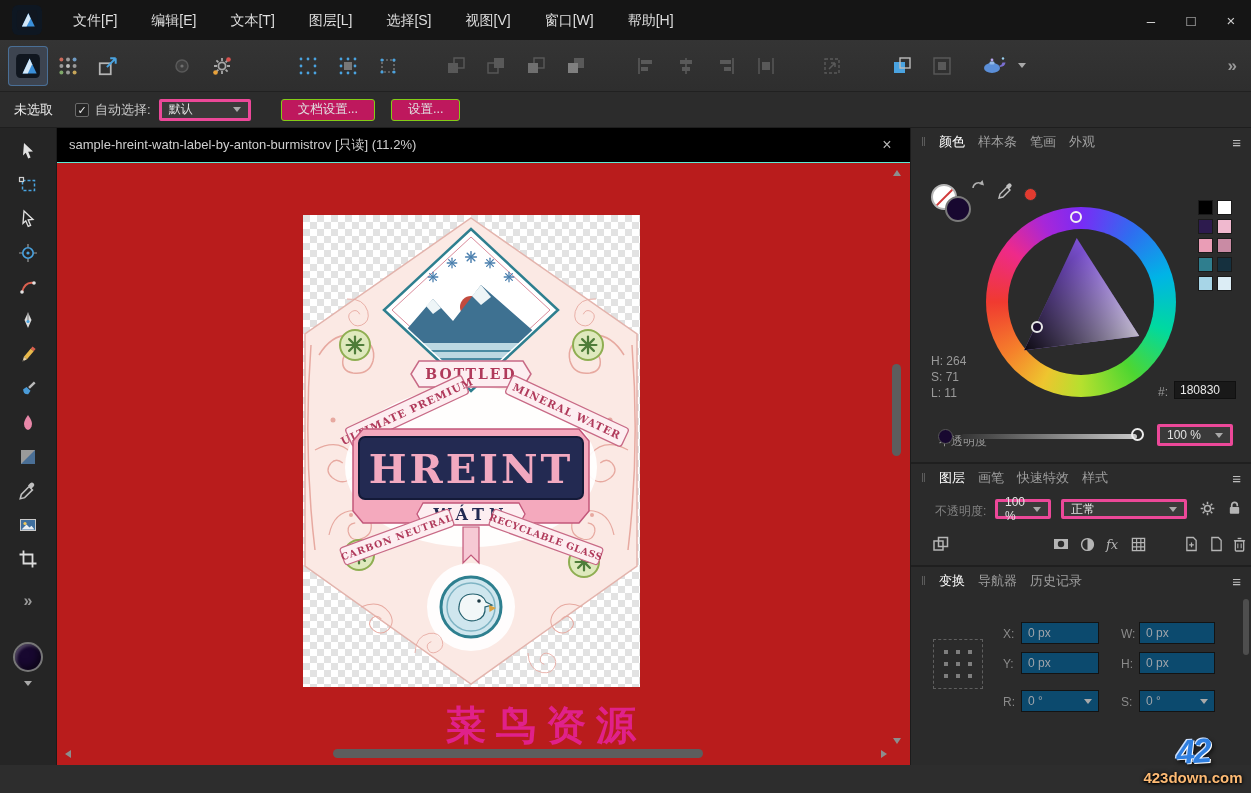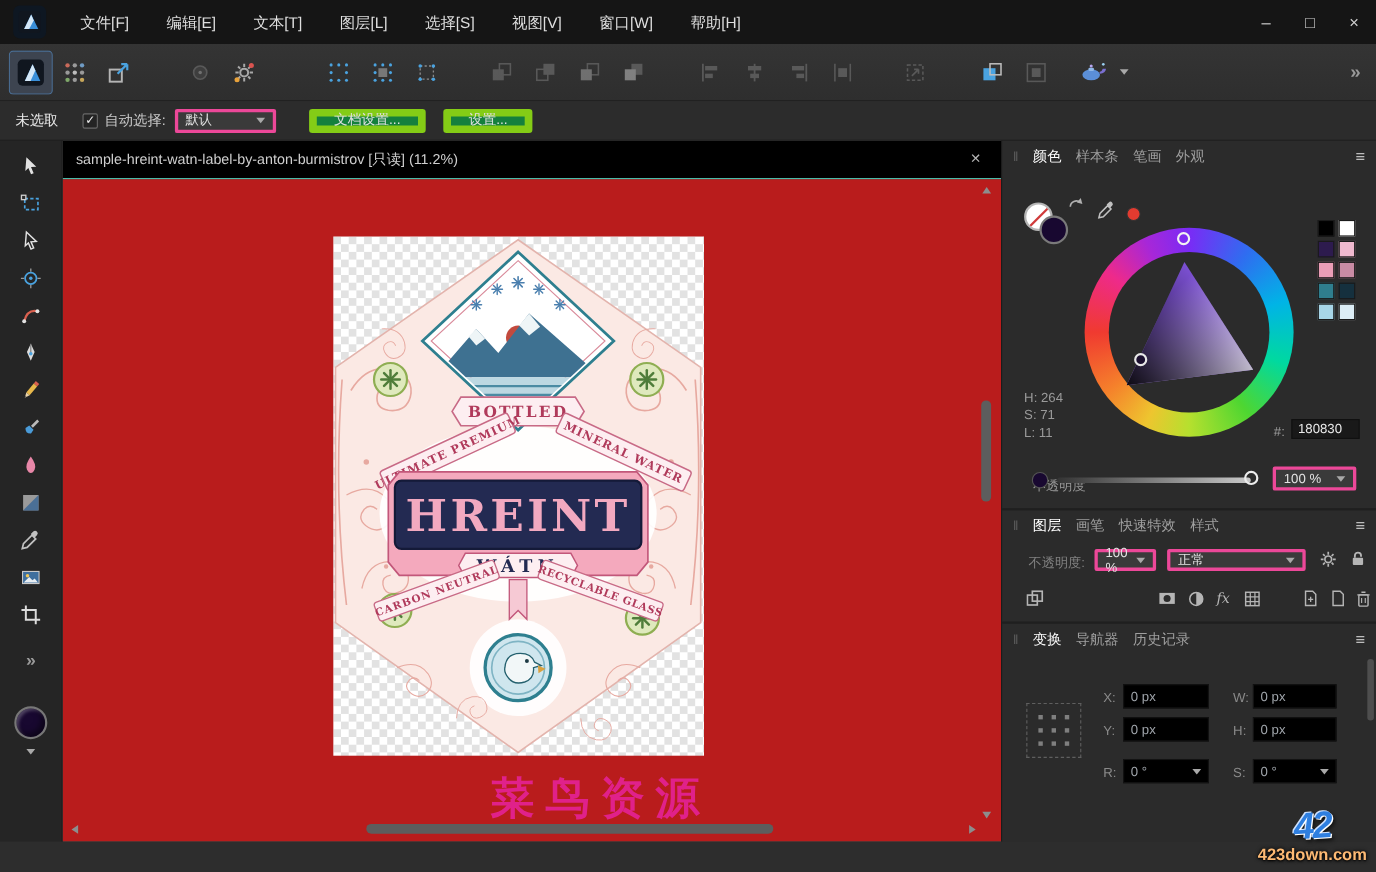--- a/index.html
+++ b/index.html
@@ -29,21 +29,21 @@
   
   .contextbar{position:absolute;top:92px;left:0;right:0;height:36px;background:#2c2c2c;border-bottom:1px solid #1e1e1e;
               display:flex;align-items:center;padding-left:14px;font-size:13px;color:#d5d5d5;}
   .ctx-status{color:#ececec;margin-right:22px;}
   .checkbox{width:14px;height:14px;background:#242424;border:1px solid #6a6a6a;border-radius:2px;color:#efefef;
             font-size:11px;line-height:12px;text-align:center;margin-right:6px;}
   .ctx-label{color:#c9c9c9;margin-right:8px;}
   .dd{background:#3a3a3a;border:3px solid #ec4899;border-radius:2px;color:#e2e2e2;font-size:12px;
       display:flex;align-items:center;justify-content:space-between;padding:0 7px;height:22px;}
   .ctx-dd{width:92px;margin-right:30px;}
-  .ctx-btn{background:#15803d;border:7px solid #84cc16;border-radius:3px;height:22px;padding:0 16px;
+  .ctx-btn{background:#be185d;border:1px solid #84cc16;border-radius:3px;height:22px;padding:0 16px;
            display:flex;align-items:center;color:#e0e0e0;font-size:12.5px;margin-right:16px;}
 
   
   .main{position:absolute;top:128px;left:0;width:1251px;height:637px;display:flex;}
 
   
   .toolstrip{width:57px;background:#252525;border-right:1px solid #1b1b1b;display:flex;flex-direction:column;
              align-items:center;padding-top:8px;gap:4px;}
   .tool{width:32px;height:30px;display:flex;align-items:center;justify-content:center;border-radius:3px;}
   .ts-more{margin-top:14px;color:#9a9a9a;font-size:16px;font-weight:bold;}
@@ -125,21 +125,21 @@
   .lp-gear{position:absolute;left:288px;top:36px;}
   .lp-lock{position:absolute;left:316px;top:36px;}
   .lic{position:absolute;top:70px;width:20px;height:20px;display:flex;align-items:center;justify-content:center;}
   .fxtxt{font-family:"DejaVu Serif",serif;font-style:italic;font-size:13px;color:#b5b5b5;}
 
   
   .anchor{position:absolute;left:22px;top:72px;width:50px;height:50px;border:1px dashed #5f5f5f;
           display:grid;grid-template-columns:repeat(3,1fr);grid-template-rows:repeat(3,1fr);padding:6px;}
   .anchor i{width:4px;height:4px;background:#7f7f7f;align-self:center;justify-self:center;}
   .tf-label{position:absolute;font-size:12px;color:#8a8a8a;}
-  .field{position:absolute;height:22px;background:#000000;border:1px solid #131313;color:#9fa4aa;
+  .field{position:absolute;height:22px;background:#0c4a6e;border:1px solid #131313;color:#9fa4aa;
          font-size:12px;display:flex;align-items:center;padding:0 6px;}
   .field.withchev{justify-content:space-between;}
   .mini-scroll{position:absolute;right:2px;top:32px;width:6px;height:140px;}
   .mini-thumb{position:absolute;top:0;left:0;width:6px;height:56px;background:#4e4e4e;border-radius:3px;}
 
   
   .statusbar{position:absolute;left:0;right:0;bottom:0;height:28px;background:#232323;border-top:1px solid #161616;
              display:flex;align-items:center;padding-left:10px;font-size:13px;color:#9a9a9a;}
   .statusbar b{color:#e3e3e3;margin:0 2px;}
 

